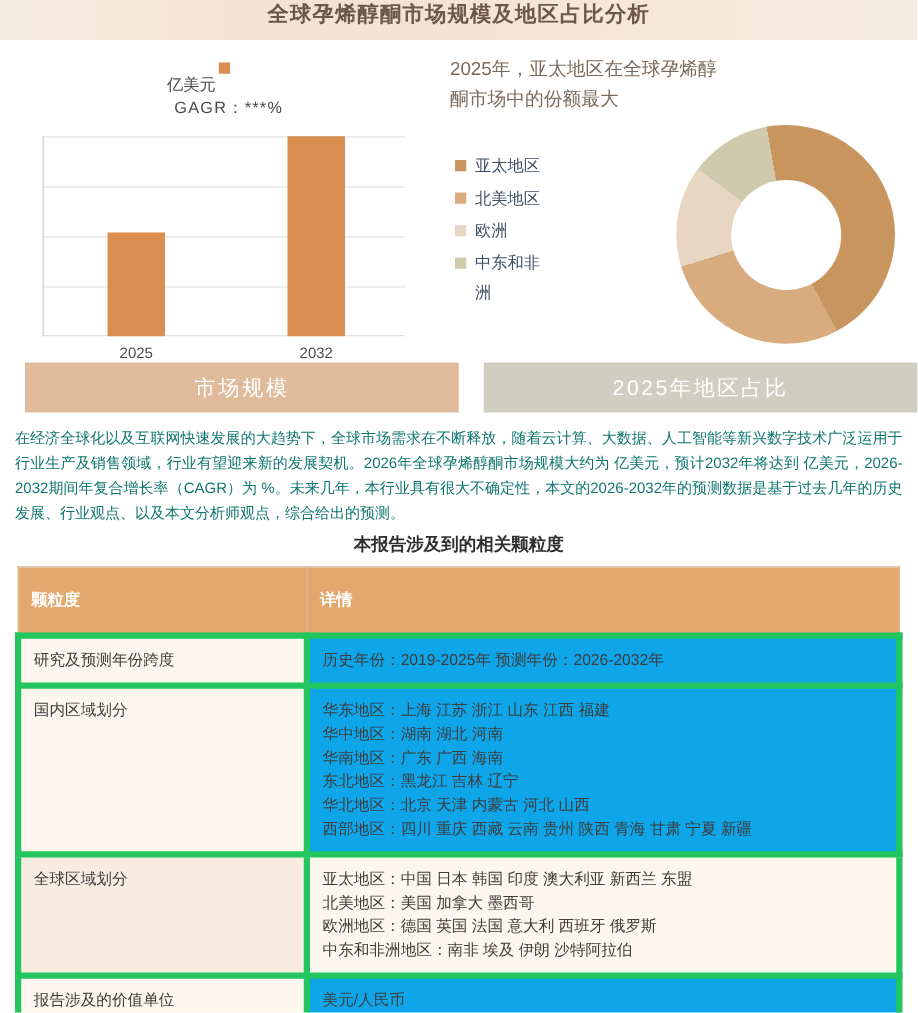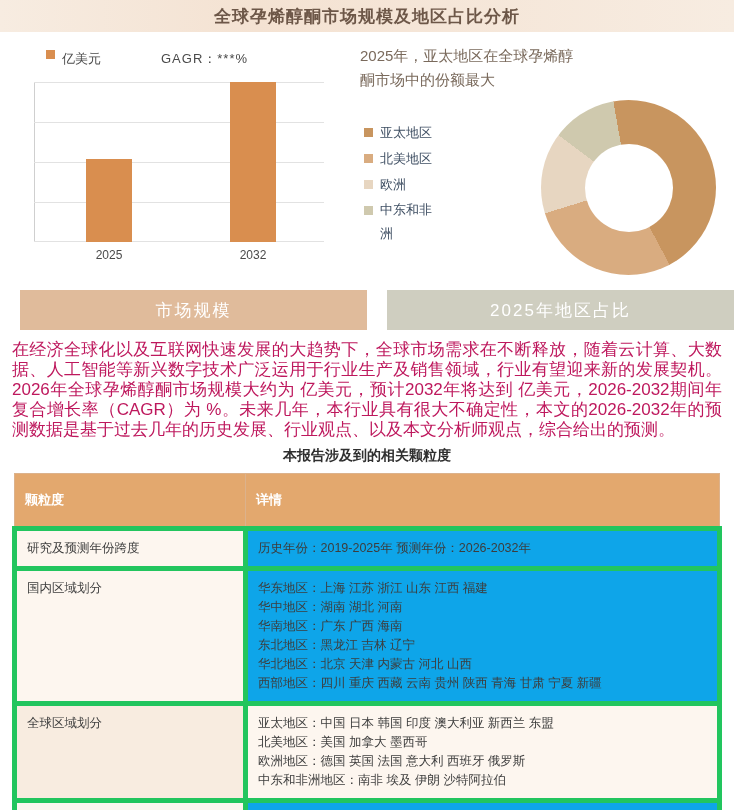--- a/index.html
+++ b/index.html
@@ -9,33 +9,33 @@
     font-family:"Liberation Sans","DejaVu Sans",sans-serif;
     color:#3a3a3a;
     overflow:hidden;
   }
   .page{position:relative;width:734px;height:810px;}
 
   
   .header{
     height:32px;
     background:linear-gradient(to right,#f7ece1 0%,#f4e2d2 35%,#f7ece1 100%);
-    display:flex;align-items:center;justify-content:center;
+    display:flex;align-items:flex-start;justify-content:center;
   }
   .header-title{
     font-size:17px;font-weight:bold;color:#6d5748;letter-spacing:1px;
   }
 
   
   .top-band{
     height:258px;display:flex;background:#ffffff;
   }
   .bar-panel{width:352px;position:relative;padding:10px 0 0 0;}
   .legend-row{
-    display:flex;padding:8px 0 0 46px;font-size:13px;color:#4a4a4a;
+    display:flex;align-items:center;padding:8px 0 0 14px;font-size:13px;color:#4a4a4a;flex-direction:column;
   }
   .legend-swatch{
     width:9px;height:9px;background:#d98e4f;margin-right:7px;display:inline-block;
   }
   .legend-label{margin-right:60px;}
   .cagr{font-size:13px;color:#4a4a4a;letter-spacing:1px;}
 
   .chart-area{position:relative;margin:14px 0 0 34px;width:290px;height:160px;}
   .gridline{position:absolute;left:0;right:0;height:1px;background:#e2e2e2;}
   .axis-y{position:absolute;left:0;top:0;bottom:0;width:1px;background:#cfcfcf;}
@@ -66,21 +66,21 @@
   .section-tabs{display:flex;height:40px;}
   .tab{
     flex:1;display:flex;align-items:center;justify-content:center;
     font-size:17px;color:#ffffff;letter-spacing:2px;margin-left:20px;
   }
   .tab-a{background:#e0bb9b;}
   .tab-b{background:#cfcec0;}
 
   
   .body-text{
-    padding:10px 12px 0 12px;font-size:17px;line-height:20px;color:#be185d;text-align:justify;
+    padding:10px 12px 0 12px;font-size:12px;line-height:20px;color:#0f766e;text-align:justify;
   }
   .sub-title{
     text-align:center;font-size:14px;font-weight:bold;color:#2f2f2f;margin:7px 0 8px 0;
   }
 
   
   table.grid{
     width:710px;margin:0 12px;border-collapse:collapse;font-size:12.5px;color:#3d3d3d;
   }
   table.grid th{

